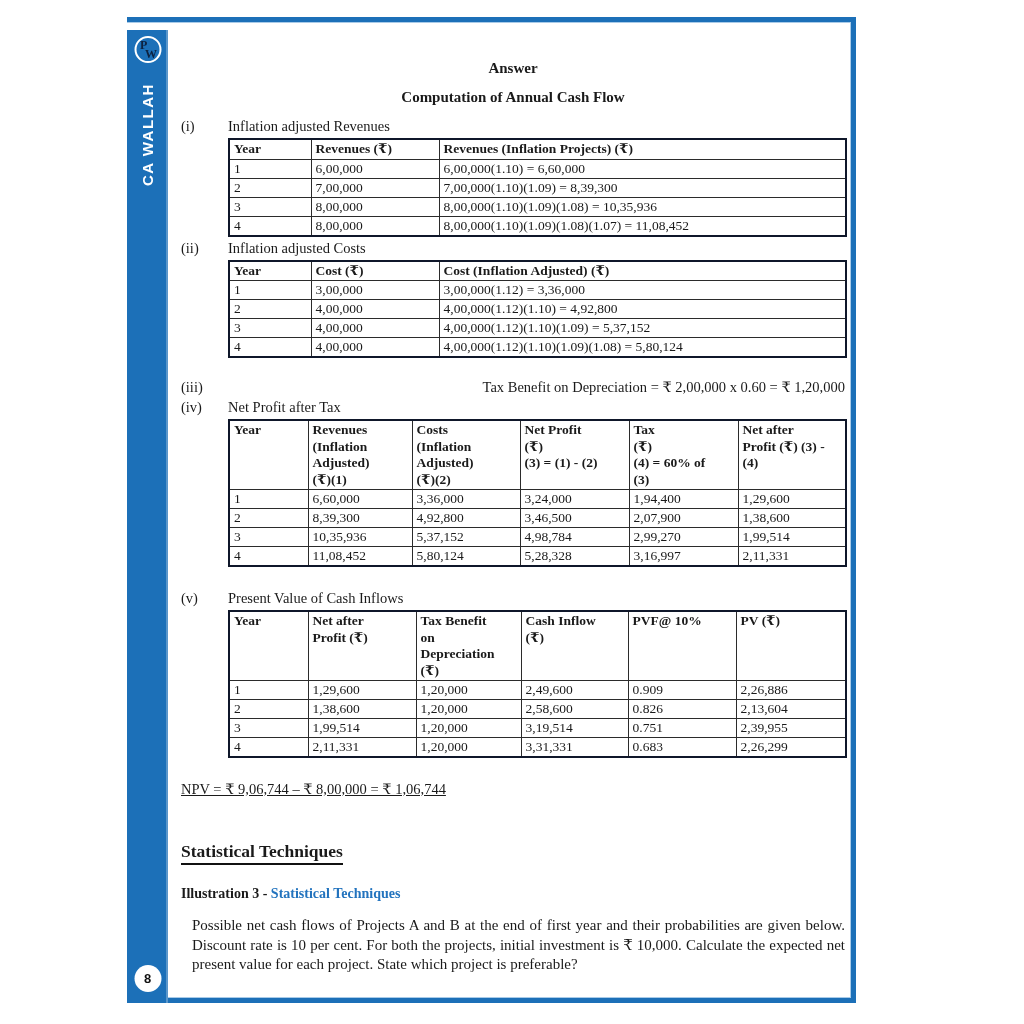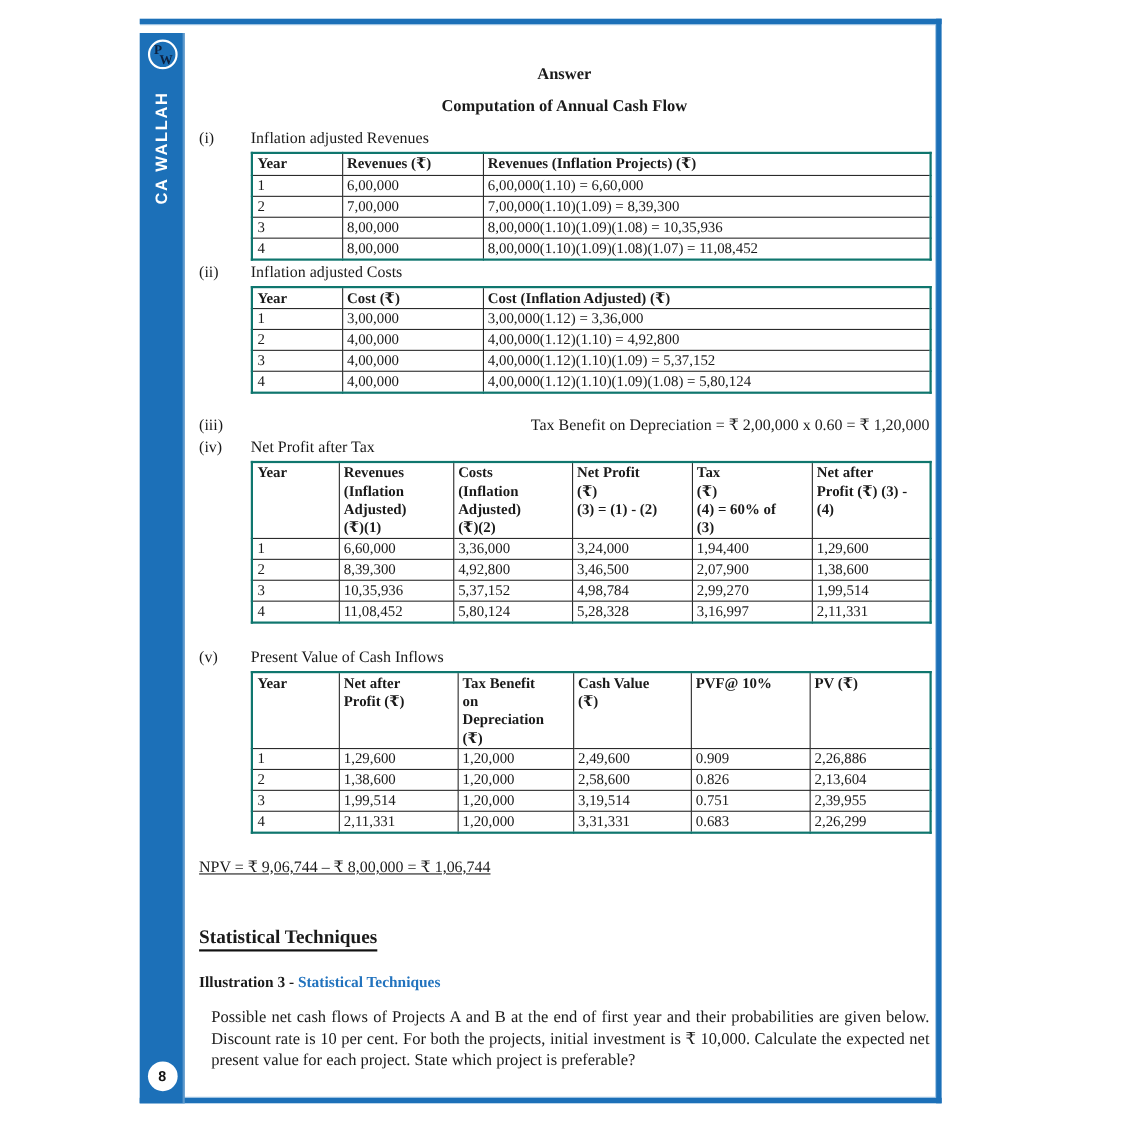--- a/index.html
+++ b/index.html
@@ -42,21 +42,21 @@
   .content { position:absolute; left:181px; top:60px; width:664px; }
 
   .h-bold { font-weight:bold; font-size:15px; line-height:17px; margin-bottom:12px;text-align:center; }
 
   .item { display:flex; font-size:14.5px; line-height:17px; margin-bottom:3px; }
   .item .lbl { width:47px; flex:0 0 47px; }
   .mt22 { margin-top:21px;justify-content:space-between; }
   .mt24 { margin-top:23px; }
 
   table { border-collapse:collapse; margin-left:47px; width:617px; table-layout:fixed;
-          font-size:13.5px; margin-bottom:3px; border:2px solid #0f766e; }
+          font-size:13.5px; margin-bottom:3px; border:2px solid #0f172a; }
   th, td { border:1px solid #2b2b2b; padding:0 4px; text-align:left; vertical-align:top; }
   th { font-weight:bold; white-space:pre-line; line-height:16.5px; padding-top:1px; padding-bottom:1px; }
   td { height:19px; line-height:18px; }
 
   .npv { font-size:14.5px; line-height:17px; margin-top:23px;text-decoration:underline; }
 
   .sect-heading { margin-top:43px; font-size:17.5px; font-weight:bold; }
   .sect-heading span { display:inline-block; border-bottom:2px solid #111; padding-bottom:1px; }
 
   .illus { margin-top:21px; font-size:14px; font-weight:bold; }
@@ -261,21 +261,21 @@
     </colgroup>
   <thead>
         <tr>
           <th>Year</th>
           <th>Net after
 Profit (₹)</th>
           <th>Tax Benefit
 on
 Depreciation
 (₹)</th>
-          <th>Cash Value
+          <th>Cash Inflow
 (₹)</th>
           <th>PVF@ 10%</th>
           <th>PV (₹)</th>
         </tr>
       </thead>
       <tbody>
         <tr>
           <td>1</td>
           <td>1,29,600</td>
           <td>1,20,000</td>

